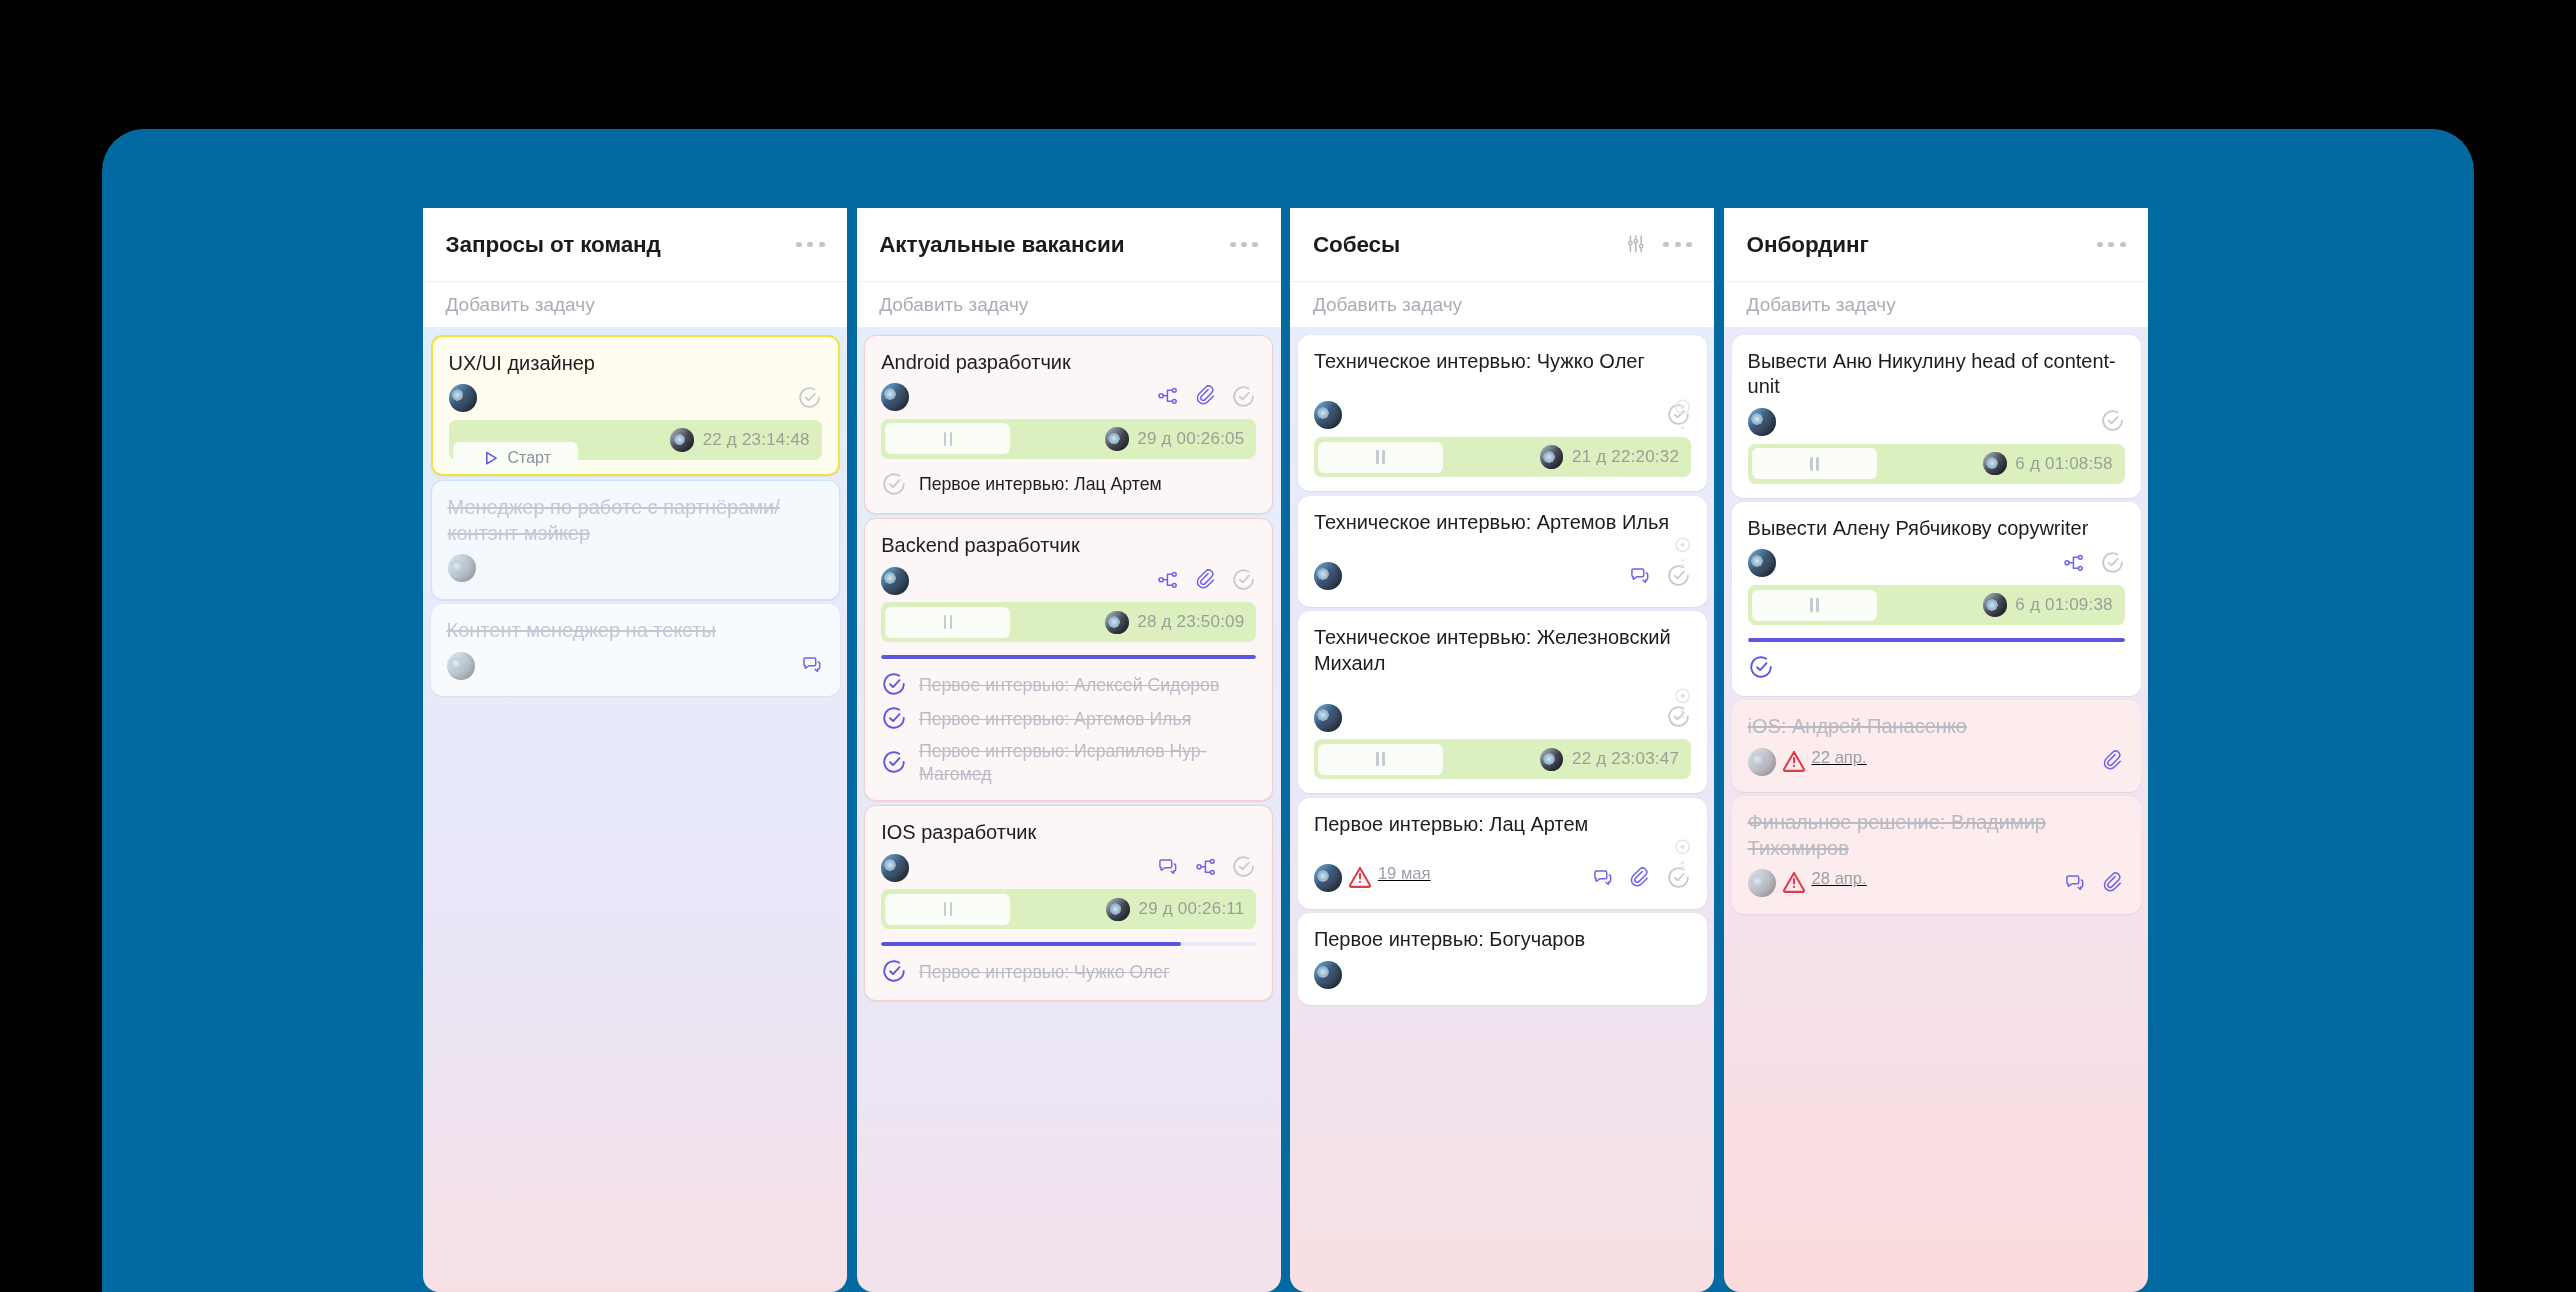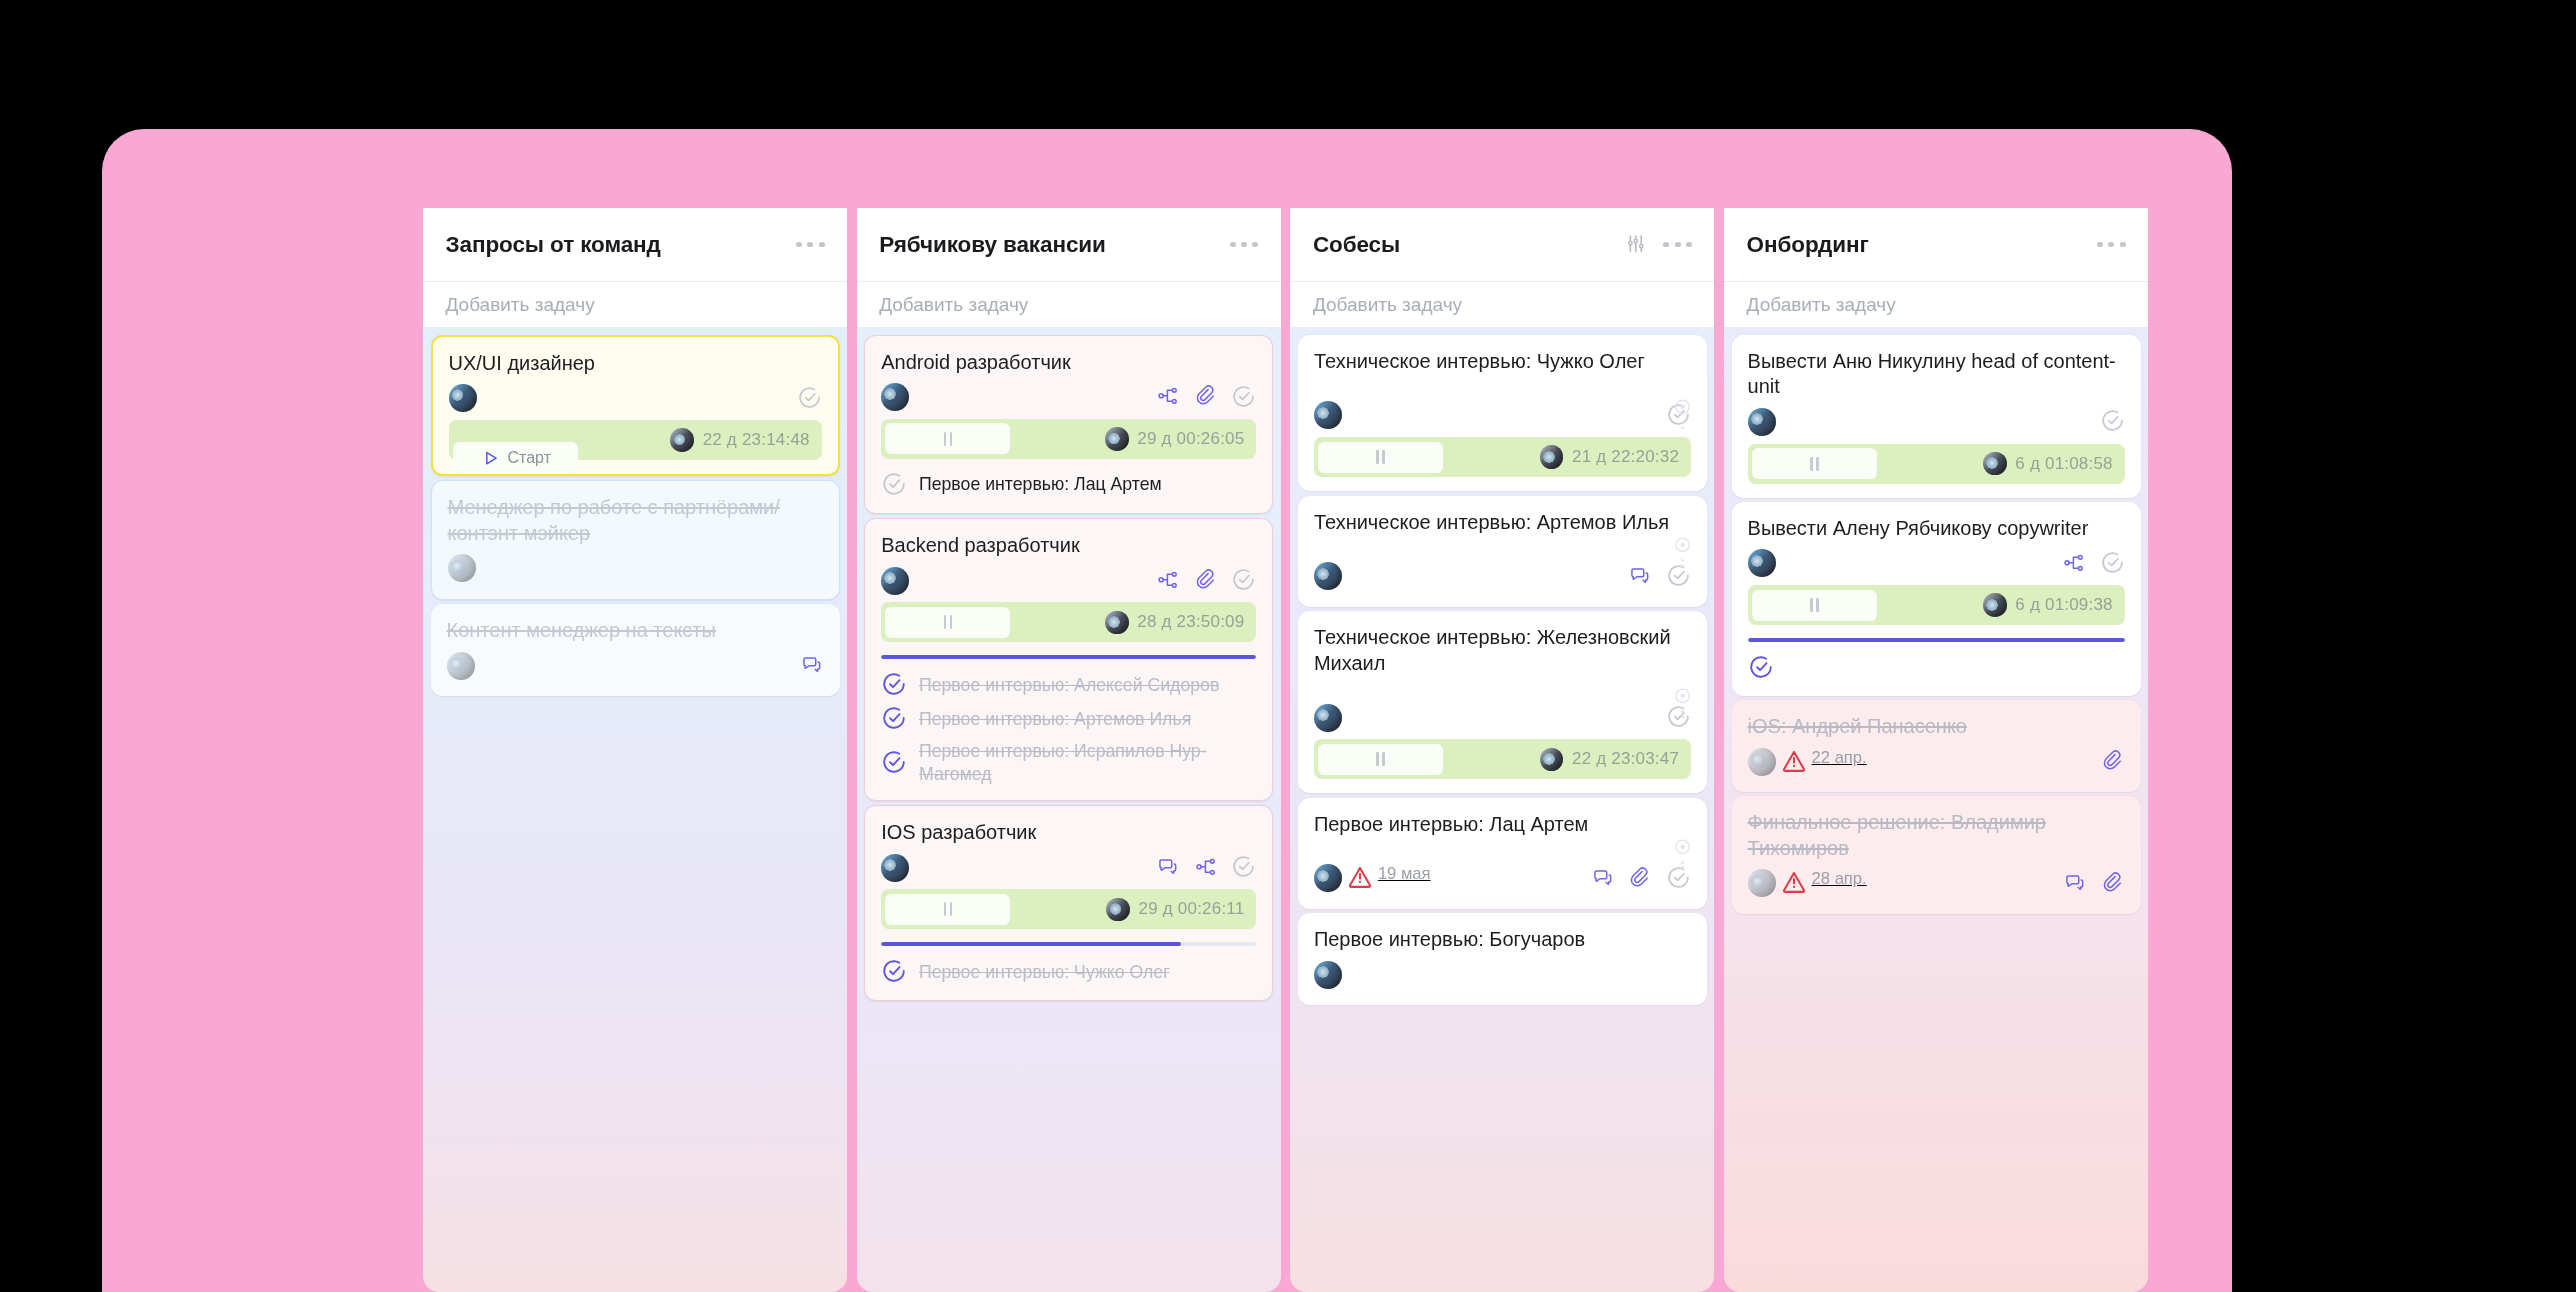--- a/index.html
+++ b/index.html
@@ -7,22 +7,22 @@
     width: 2576px; height: 1292px;
     background: #000000;
     font-family: "Liberation Sans", sans-serif;
     overflow: hidden;
   }
 
   
   #app-frame {
     position: absolute;
     left: 102px; top: 129px;
-    width: 2130px; height: 1163px;
-    background: #f9a8d4;
+    width: 2372px; height: 1163px;
+    background: #0369a1;
     border-radius: 42px 42px 0 0;
     overflow: hidden;
   }
 
   
   #board {
     position: absolute;
     left: 321px; top: 79px;
     width: 1835px; height: 1084px;
     display: flex;
@@ -265,21 +265,21 @@
                     <path d="M18 9.2h.5A1.5 1.5 0 0 1 20 10.7v4.1a1.5 1.5 0 0 1-1.5 1.5H18v1.9a.35.35 0 0 1-.56.28L15 16.3" stroke="#6c63e8" stroke-width="1.5" stroke-linejoin="round"></path>
                   </svg></span>
               </div>
             </div>
           </div>
         </div>
       </div>
       <div class="column c1">
         <div class="col-body-bg"></div>
         <div class="col-head">
-          <div class="col-title">Рябчикову вакансии</div>
+          <div class="col-title">Актуальные вакансии</div>
           <div class="head-icons">
             <span class="dots-icon">
               <i></i>
               <i></i>
               <i></i>
             </span>
           </div>
         </div>
         <div class="col-divider"></div>
         <div class="add-task">Добавить задачу</div>

